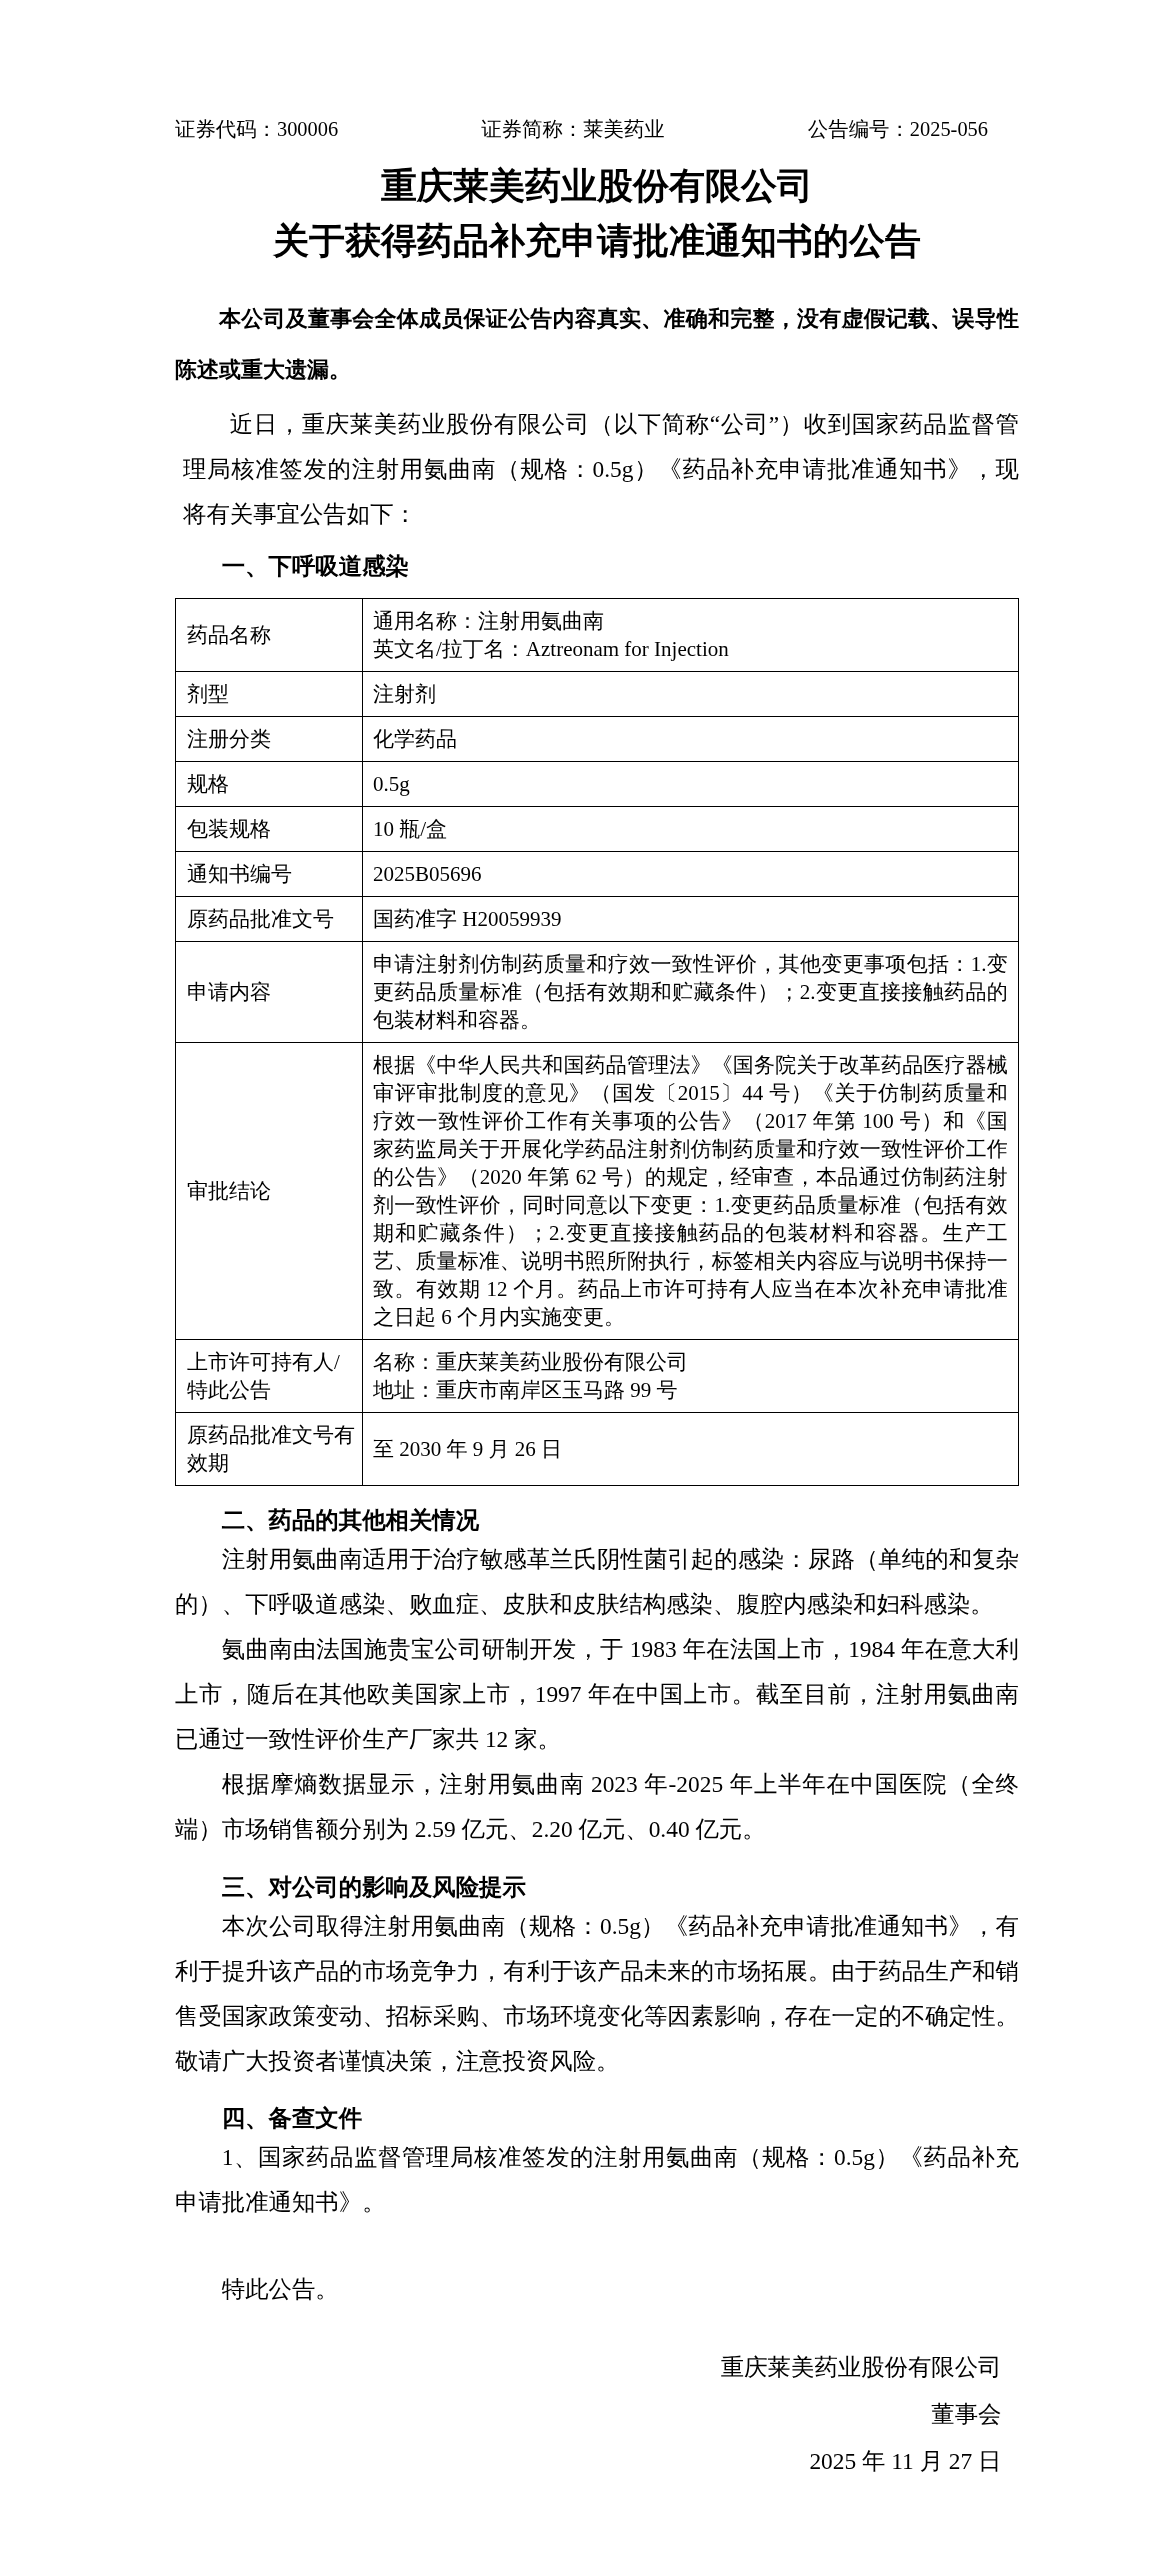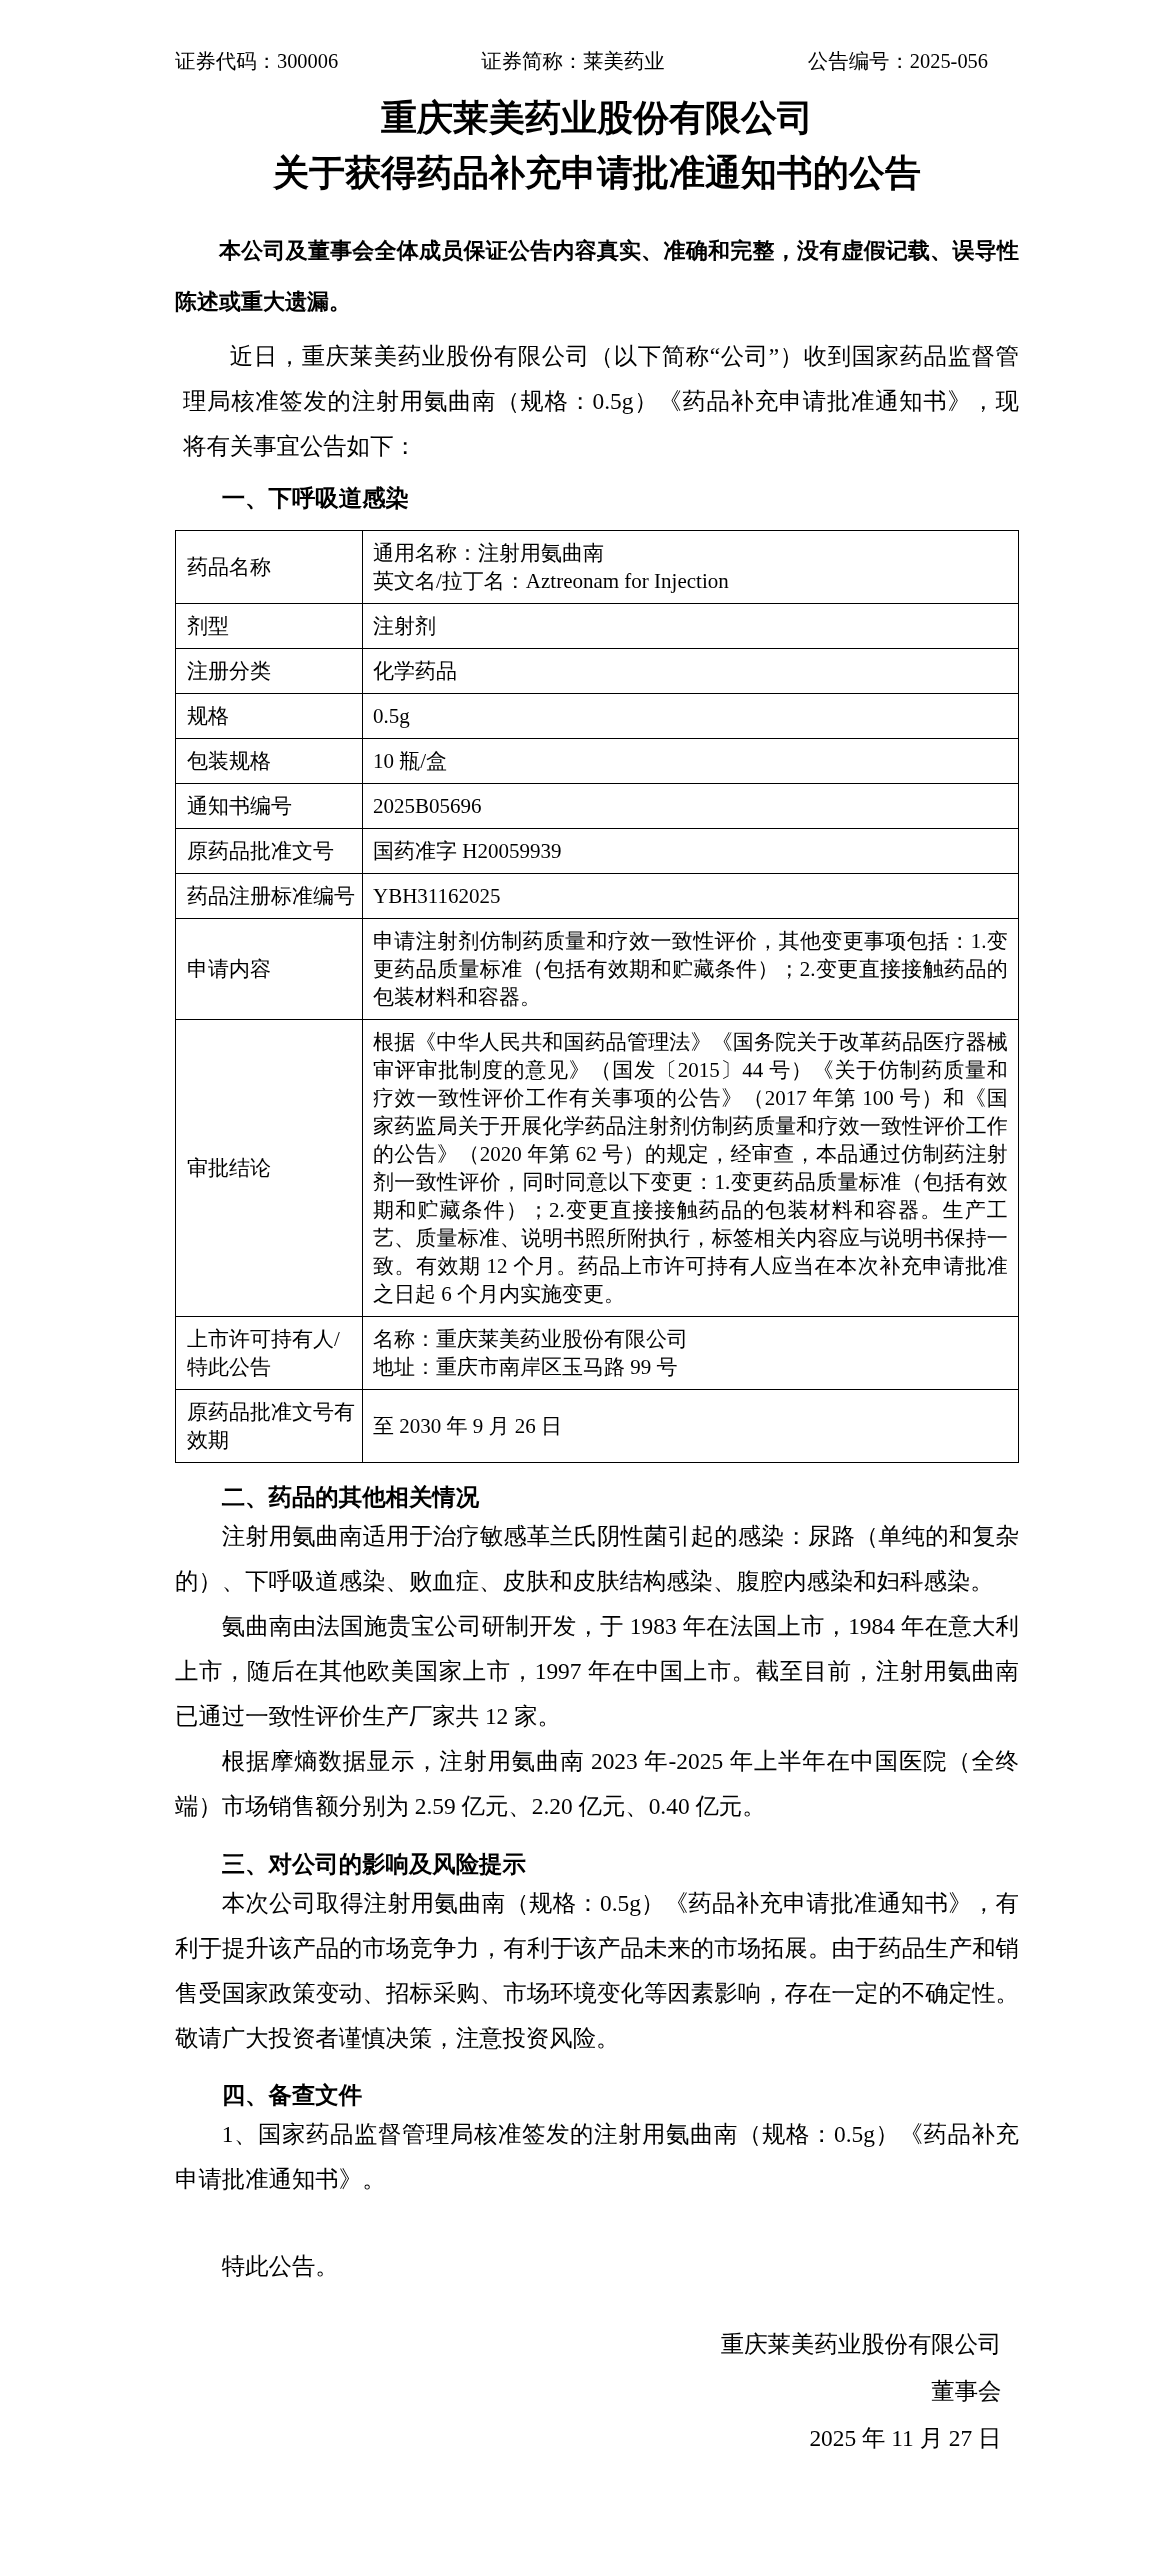--- a/index.html
+++ b/index.html
@@ -8,21 +8,21 @@
     height: 2576px;
     background: #ffffff;
     color: #000000;
     font-family: "Liberation Serif", serif;
     overflow: hidden;
   }
   .page {
     box-sizing: border-box;
     width: 1158px;
     height: 2576px;
-    padding: 49px 139px 0 175px;
+    padding: 117px 139px 0 175px;
     border-radius: 17px;
   }
   
   .doc-header {
     display: flex;
     justify-content: space-between;
     align-items: baseline;
     font-size: 20.4px;
     line-height: 25px;
     padding-right: 31px;
@@ -157,26 +157,20 @@
           <div>2025B05696</div>
         </td>
       </tr>
       <tr>
         <td class="cell-label">原药品批准文号</td>
         <td class="cell-value">
           <div>国药准字 H20059939</div>
         </td>
       </tr>
       <tr>
-        <td class="cell-label">药品注册标准编号</td>
-        <td class="cell-value">
-          <div>YBH31162025</div>
-        </td>
-      </tr>
-      <tr>
         <td class="cell-label">申请内容</td>
         <td class="cell-value">
           <div>申请注射剂仿制药质量和疗效一致性评价，其他变更事项包括：1.变更药品质量标准（包括有效期和贮藏条件）；2.变更直接接触药品的包装材料和容器。</div>
         </td>
       </tr>
       <tr>
         <td class="cell-label">审批结论</td>
         <td class="cell-value">
           <div>根据《中华人民共和国药品管理法》《国务院关于改革药品医疗器械审评审批制度的意见》（国发〔2015〕44 号）《关于仿制药质量和疗效一致性评价工作有关事项的公告》（2017 年第 100 号）和《国家药监局关于开展化学药品注射剂仿制药质量和疗效一致性评价工作的公告》（2020 年第 62 号）的规定，经审查，本品通过仿制药注射剂一致性评价，同时同意以下变更：1.变更药品质量标准（包括有效期和贮藏条件）；2.变更直接接触药品的包装材料和容器。生产工艺、质量标准、说明书照所附执行，标签相关内容应与说明书保持一致。有效期 12 个月。药品上市许可持有人应当在本次补充申请批准之日起 6 个月内实施变更。</div>
         </td>

